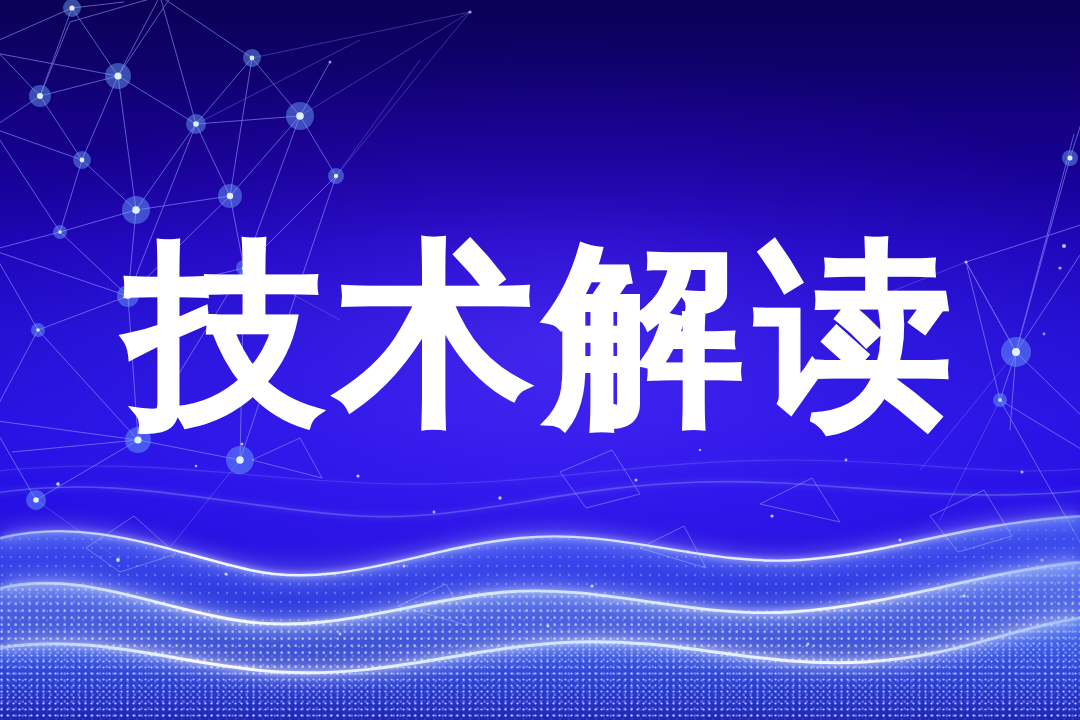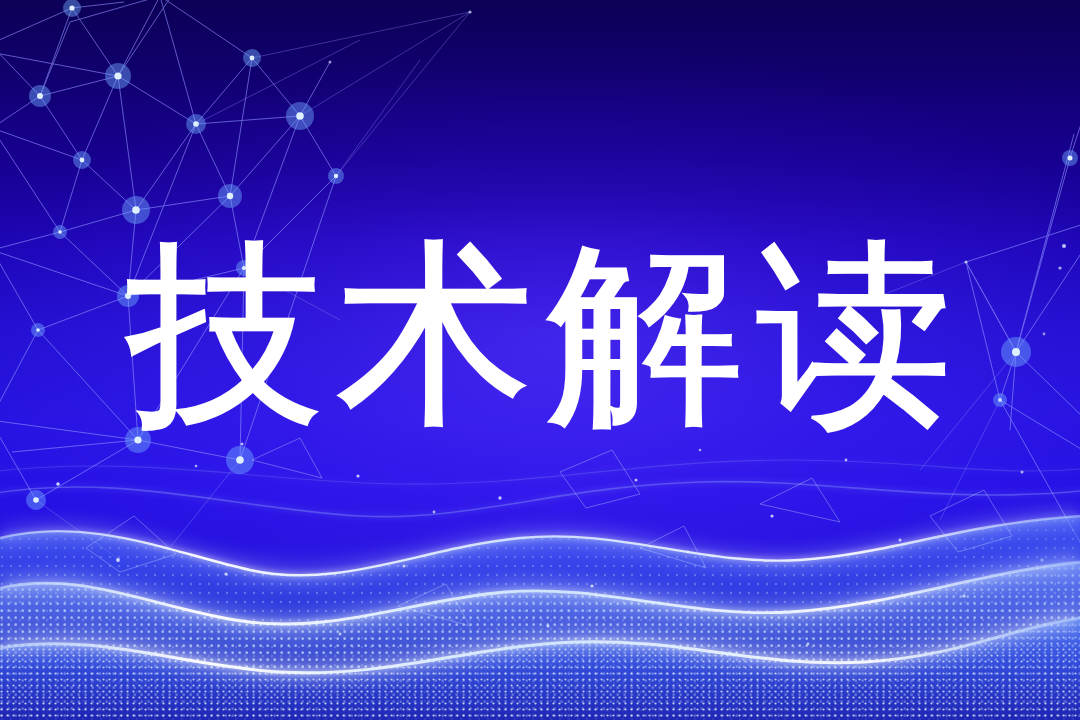--- a/index.html
+++ b/index.html
@@ -90,21 +90,21 @@
     display: flex;
     align-items: flex-start;
     justify-content: center;
     pointer-events: none;
   }
   .title {
     margin-top: 236px;
     color: #ffffff;
     font-size: 196px;
     line-height: 1.0;
-    font-weight: 400;
+    font-weight: 700;
     letter-spacing: 14px;
     text-indent: 14px;
     white-space: nowrap;
     font-family: "DejaVu Sans", "Liberation Sans", sans-serif;
     text-shadow: 0 0 2px rgba(255,255,255,0.35);
     -webkit-text-stroke: 3px #ffffff;
   }
 </style>
 </head>
 <body>

